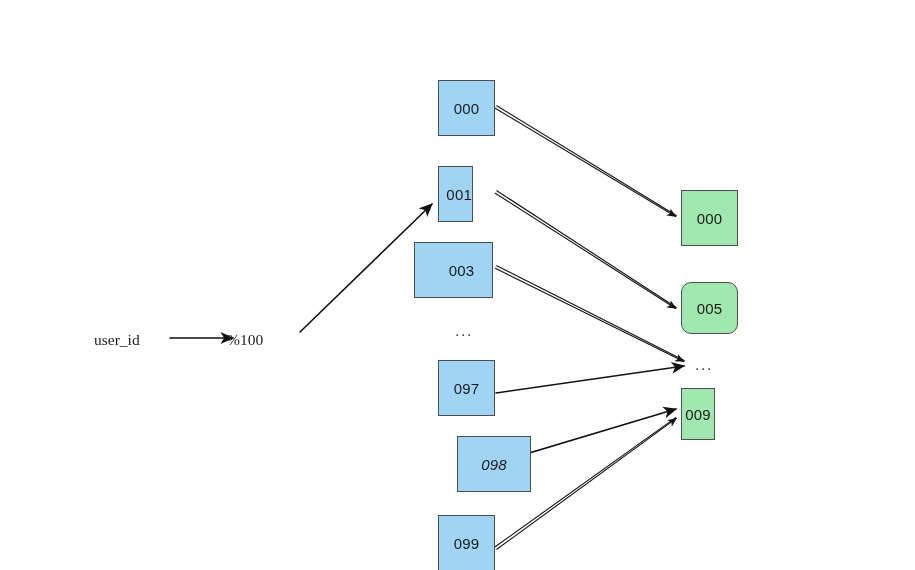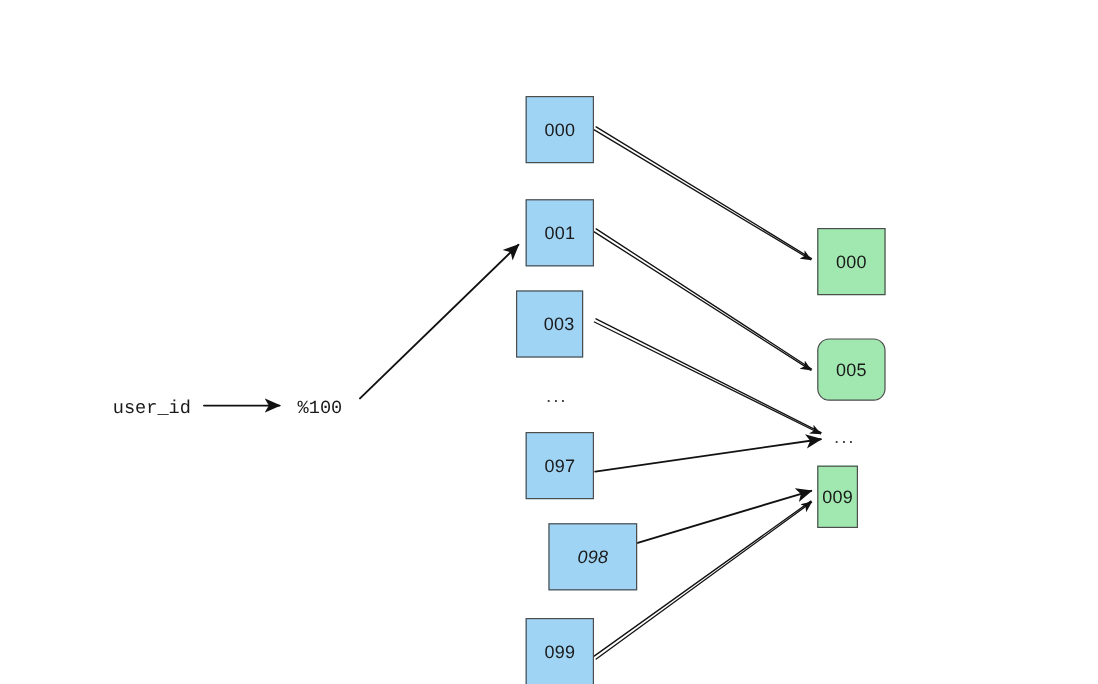--- a/index.html
+++ b/index.html
@@ -40,21 +40,21 @@
     letter-spacing: 0.2px;
   }
   .node-box.blue {
     background: #a0d4f5;
   }
   .node-box.green {
     background: #a0e8b0;
   }
   .plain-label {
     position: absolute;
-    font-family: Liberation Mono, monospace;
+    font-family: Liberation Serif, serif;
     font-size: 15.5px;
     color: #1a1a1a;
     white-space: nowrap;
   }
   .ellipsis-label {
     position: absolute;
     font-family: "Liberation Sans", sans-serif;
     font-size: 16px;
     color: #444444;
     letter-spacing: 1.5px;
@@ -101,24 +101,24 @@
           <line x1="495.1217641692335" y1="526.7839811574001" x2="675.6926174592317" y2="397.57439340509006" stroke-width="1.1"></line>
           <line x1="496.8782358307665" y1="529.2160188425999" x2="676.3073825407683" y2="398.42560659490994" stroke-width="1.1" marker-end="url(#arrowhead)"></line>
         </g>
       </g>
   </svg>
 
   <div id="node-layer">
       <div class="node-box blue" style="left: 438px; top: 60px; width: 57px; height: 56px;">
         <span>000</span>
       </div>
-      <div class="node-box blue" style="left: 438px; top: 146px; width: 57px; height: 56px;">
+      <div class="node-box blue" style="left: 438px; top: 146px; width: 35px; height: 56px; justify-content: flex-end;">
         <span>001</span>
       </div>
-      <div class="node-box blue" style="left: 430px; top: 222px; width: 56px; height: 56px; padding-left: 16px;">
+      <div class="node-box blue" style="left: 414px; top: 222px; width: 79px; height: 56px; padding-left: 16px;">
         <span>003</span>
       </div>
       <div class="node-box blue" style="left: 438px; top: 340px; width: 57px; height: 56px; text-align: right;">
         <span>097</span>
       </div>
       <div class="node-box blue" style="left: 457px; top: 416px; width: 74px; height: 56px; font-style: italic;">
         <span>098</span>
       </div>
       <div class="node-box blue" style="left: 438px; top: 495px; width: 57px; height: 56px;">
         <span>099</span>
@@ -126,18 +126,18 @@
       <div class="node-box green" style="left: 681px; top: 170px; width: 57px; height: 56px;">
         <span>000</span>
       </div>
       <div class="node-box green" style="left: 681px; top: 262px; width: 57px; height: 52px; border-radius: 10px;">
         <span>005</span>
       </div>
       <div class="node-box green" style="left: 681px; top: 368px; width: 34px; height: 52px;">
         <span>009</span>
       </div>
       <div class="plain-label" style="left: 94px; top: 311px;">user_id</div>
-      <div class="plain-label" style="left: 248px; top: 311px;">%100</div>
+      <div class="plain-label" style="left: 227px; top: 311px;">%100</div>
       <div class="ellipsis-label" style="left: 455px; top: 302px;">...</div>
       <div class="ellipsis-label" style="left: 695px; top: 336px;">...</div>
     </div>
 
 </div>
 
 </body></html>

